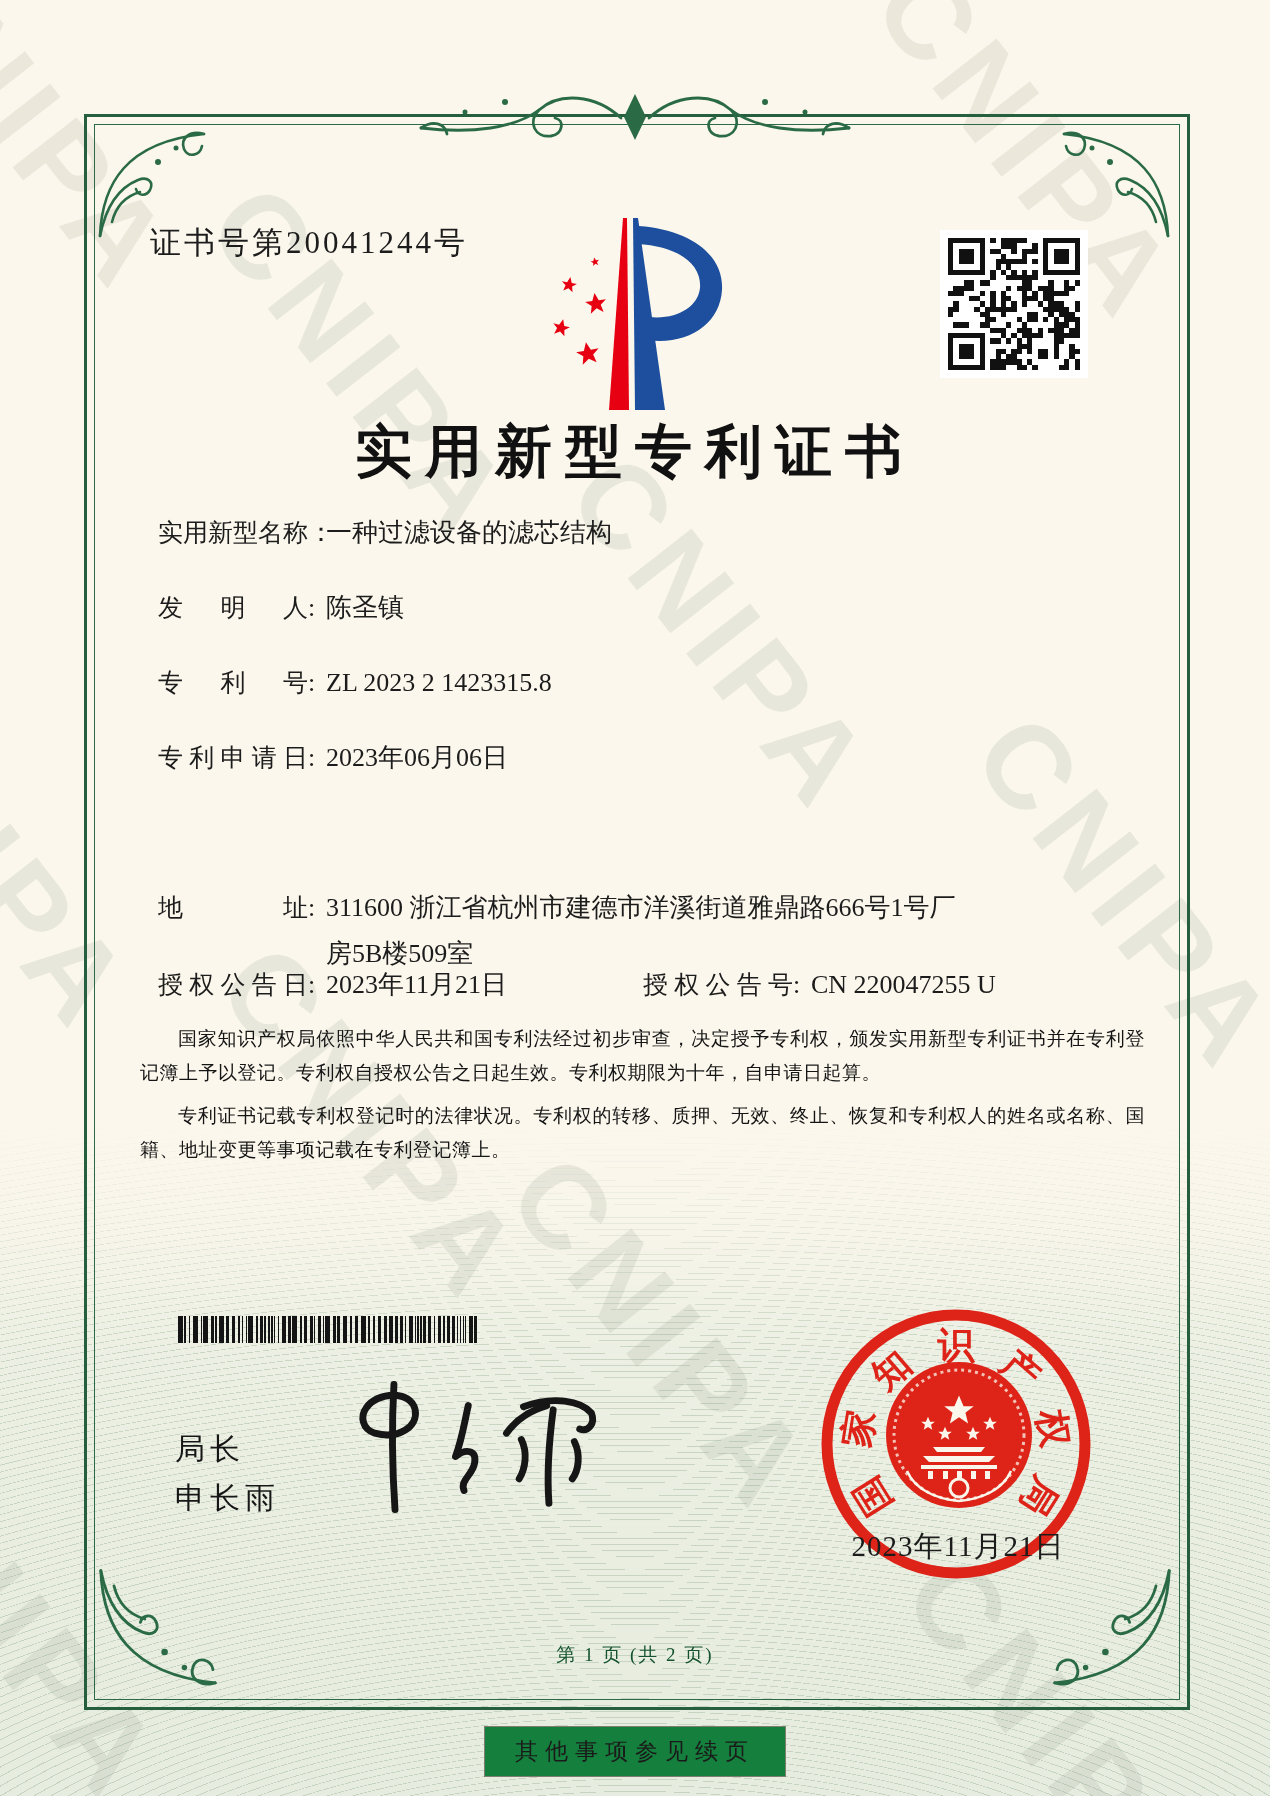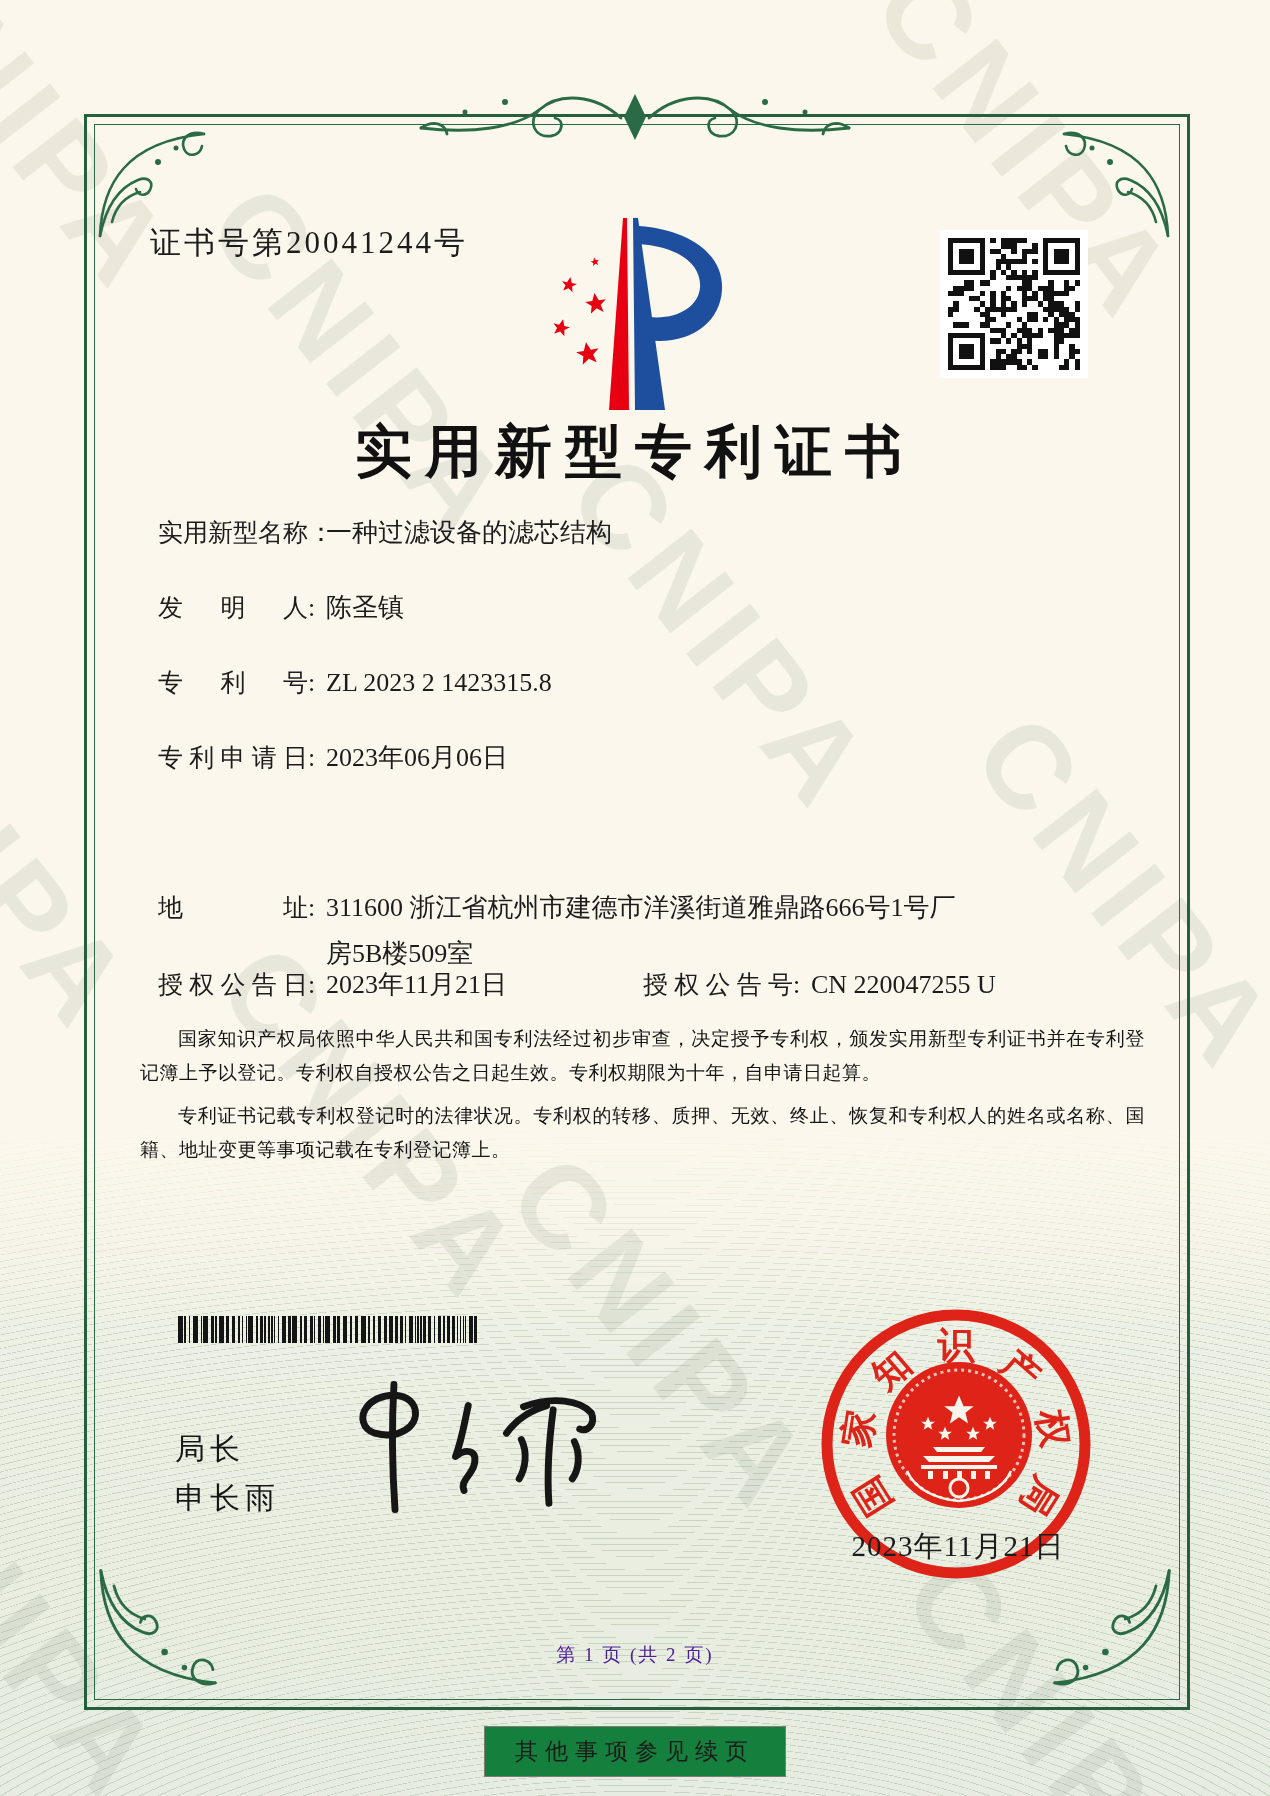--- a/index.html
+++ b/index.html
@@ -38,21 +38,21 @@
   .paras{position:absolute;z-index:5;left:140px;top:1022px;width:1005px;font-size:19px;
          line-height:34px;text-align:justify;letter-spacing:.5px;color:#151515;}
   .paras p{margin:0 0 9px 0;text-indent:2em;}
   .barcode{position:absolute;z-index:5;left:178px;top:1316px;}
   .signblock{position:absolute;z-index:5;left:175px;top:1424px;
              font-family:"Liberation Sans","DejaVu Sans",sans-serif;font-weight:normal;
              font-size:30px;letter-spacing:5px;line-height:49px;color:#161616;}
   .signature{position:absolute;z-index:5;left:345px;top:1378px;}
   .seal{position:absolute;z-index:6;left:810px;top:1296px;opacity:.96;}
   .pageinfo{position:absolute;z-index:5;left:0;top:1642px;width:1270px;text-align:center;
-            font-size:19px;letter-spacing:2px;color:#4c1d95;}
+            font-size:19px;letter-spacing:2px;color:#14532d;}
   .notebox{position:absolute;z-index:7;left:50%;transform:translateX(-50%);top:1726px;
            background:#15803d;border:1px solid #7d7d72;padding:9px 30px;font-size:23px;
            letter-spacing:7px;white-space:nowrap;color:#1a1a1a;}
 </style>
 </head>
 <body>
 
 <div class="page">
 
   <div class="guilloche"></div>

